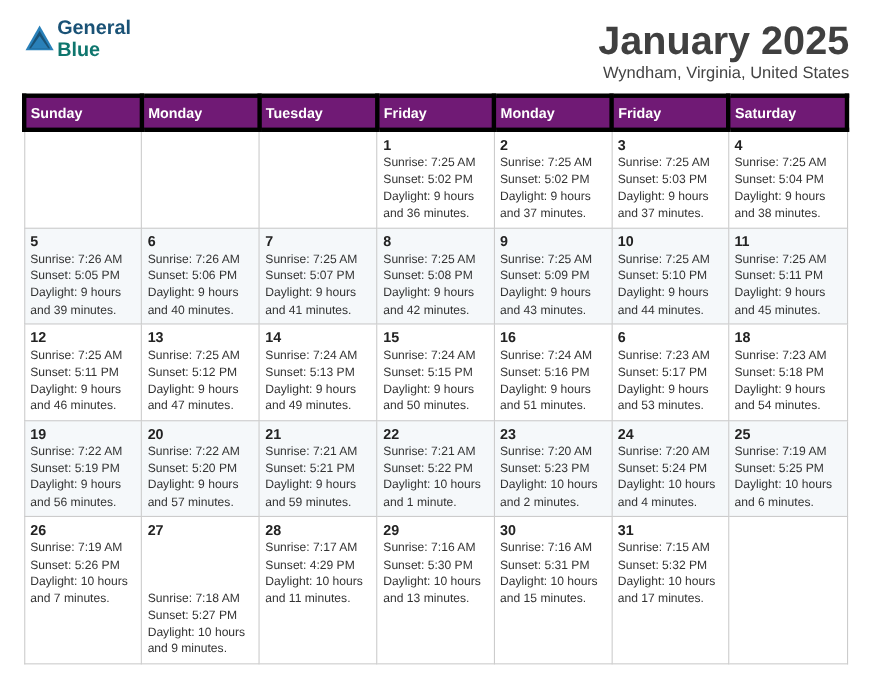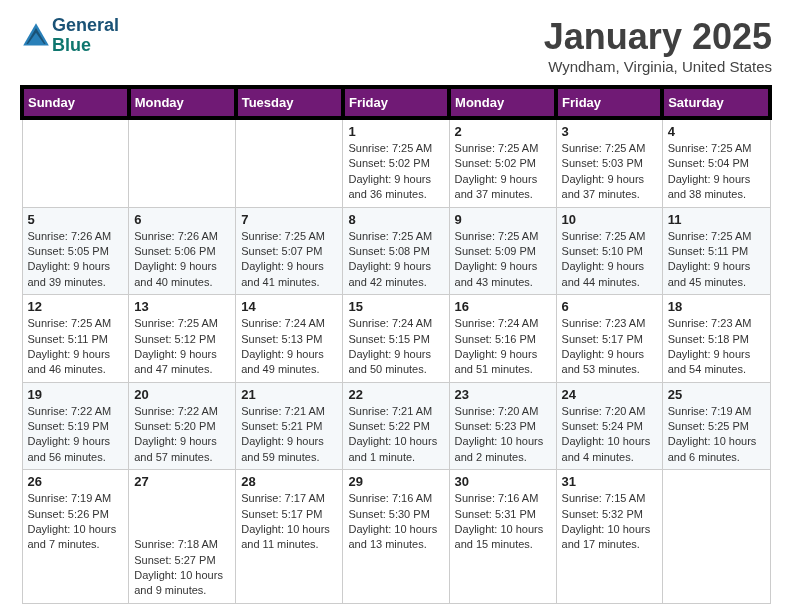--- a/index.html
+++ b/index.html
@@ -316,21 +316,21 @@
         <td>
           <span class="day-number">27</span>
           <div class="day-info" style="white-space: pre-line; margin-top: 48px;">Sunrise: 7:18 AM
 Sunset: 5:27 PM
 Daylight: 10 hours
 and 9 minutes.</div>
         </td>
         <td>
           <span class="day-number">28</span>
           <div class="day-info" style="white-space: pre-line;">Sunrise: 7:17 AM
-Sunset: 5:17 PM
+Sunset: 4:29 PM
 Daylight: 10 hours
 and 11 minutes.</div>
         </td>
         <td>
           <span class="day-number">29</span>
           <div class="day-info" style="white-space: pre-line;">Sunrise: 7:16 AM
 Sunset: 5:30 PM
 Daylight: 10 hours
 and 13 minutes.</div>
         </td>

